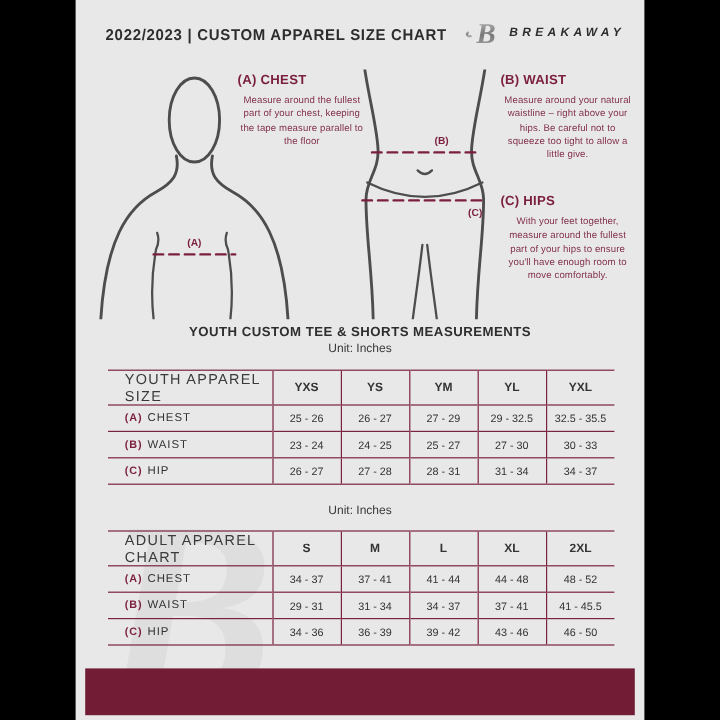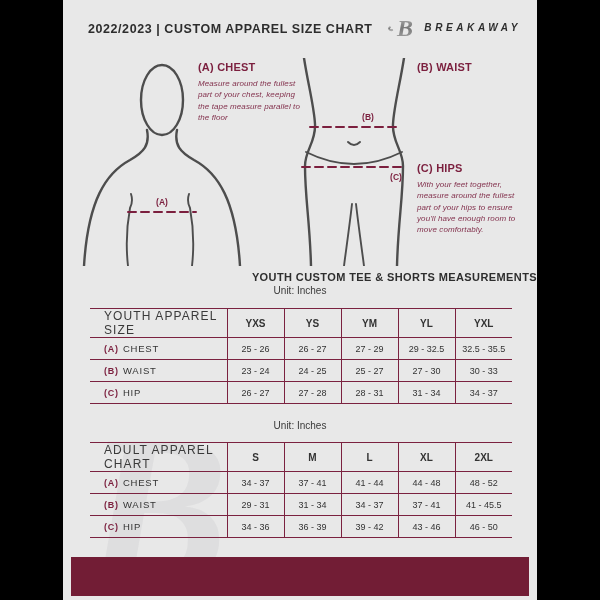--- a/index.html
+++ b/index.html
@@ -17,24 +17,24 @@
   .fig { position:absolute; }
   .fig path, .fig ellipse { fill:none; stroke:#4d4d4d; stroke-linecap:round; }
   .fig .outer { stroke-width:2.4; }
   .fig .inner { stroke-width:1.9; }
   .fig .dash { stroke:#7b1f3e; stroke-width:2; stroke-dasharray:8 5; }
   .fig text { fill:#7b1f3e; font-weight:bold; font-size:8.5px; font-family:"Liberation Sans",sans-serif; }
 
   
   .guide { position:absolute; }
   .guide-h { font-size:11px; font-weight:bold; color:#7b1f3e; margin-bottom:5px; letter-spacing:0.2px; }
-  .guide-t { font-size:8px; font-style:italic; color:#82304c; line-height:1.42; letter-spacing:0.1px; }
+  .guide-t { font-size:8px; color:#82304c; line-height:1.42; letter-spacing:0.1px;text-align:center; }
 
   
-  .tbl-title { position:absolute; left:0; right:0; text-align:right; font-size:11px; font-weight:bold; color:#2e2e2e; letter-spacing:0.4px; }
+  .tbl-title { position:absolute; left:0; right:0; text-align:center; font-size:11px; font-weight:bold; color:#2e2e2e; letter-spacing:0.4px; }
   .tbl-unit  { position:absolute; left:0; right:0; text-align:center; font-size:10px; color:#3a3a3a; }
 
   
   table.size-table { position:absolute; left:27px; width:422px; border-collapse:collapse; table-layout:fixed; }
   .size-table td { border-top:1.4px solid #7b2240; border-left:1.4px solid #7b2240;
     height:22px; text-align:center; font-size:9px; color:#333; vertical-align:middle; }
   .size-table td:first-child { border-left:none; width:137px; text-align:left; padding-left:14px; letter-spacing:0.8px; }
   .size-table td:last-child { border-right:none; }
   .size-table tr:last-child td { border-bottom:1.4px solid #7b2240; }
   .size-table tr.head td { font-weight:bold; font-size:10px; }
@@ -94,20 +94,21 @@
       <path class="dash" d="M 12,109 L 116,109"></path>
       <text x="106" y="122" text-anchor="middle">(C)</text>
     </svg>
 
     <div class="guide" style="left:135px; top:61px; width:107px;">
       <div class="guide-h">(A) CHEST</div>
       <div class="guide-t">Measure around the fullest part of your chest, keeping the tape measure parallel to the floor</div>
     </div>
     <div class="guide" style="left:354px; top:61px; width:112px;">
       <div class="guide-h">(B) WAIST</div>
+      <div class="guide-t">Measure around your natural waistline – right above your hips. Be careful not to squeeze too tight to allow a little give.</div>
     </div>
     <div class="guide" style="left:354px; top:162px; width:112px;">
       <div class="guide-h">(C) HIPS</div>
       <div class="guide-t">With your feet together, measure around the fullest part of your hips to ensure you'll have enough room to move comfortably.</div>
     </div>
 
     <div class="tbl-title" style="top:271px;">YOUTH CUSTOM TEE &amp; SHORTS MEASUREMENTS</div>
     <div class="tbl-unit" style="top:285px;">Unit: Inches</div>
     <table class="size-table" style="top:308px;">
       <tbody>

